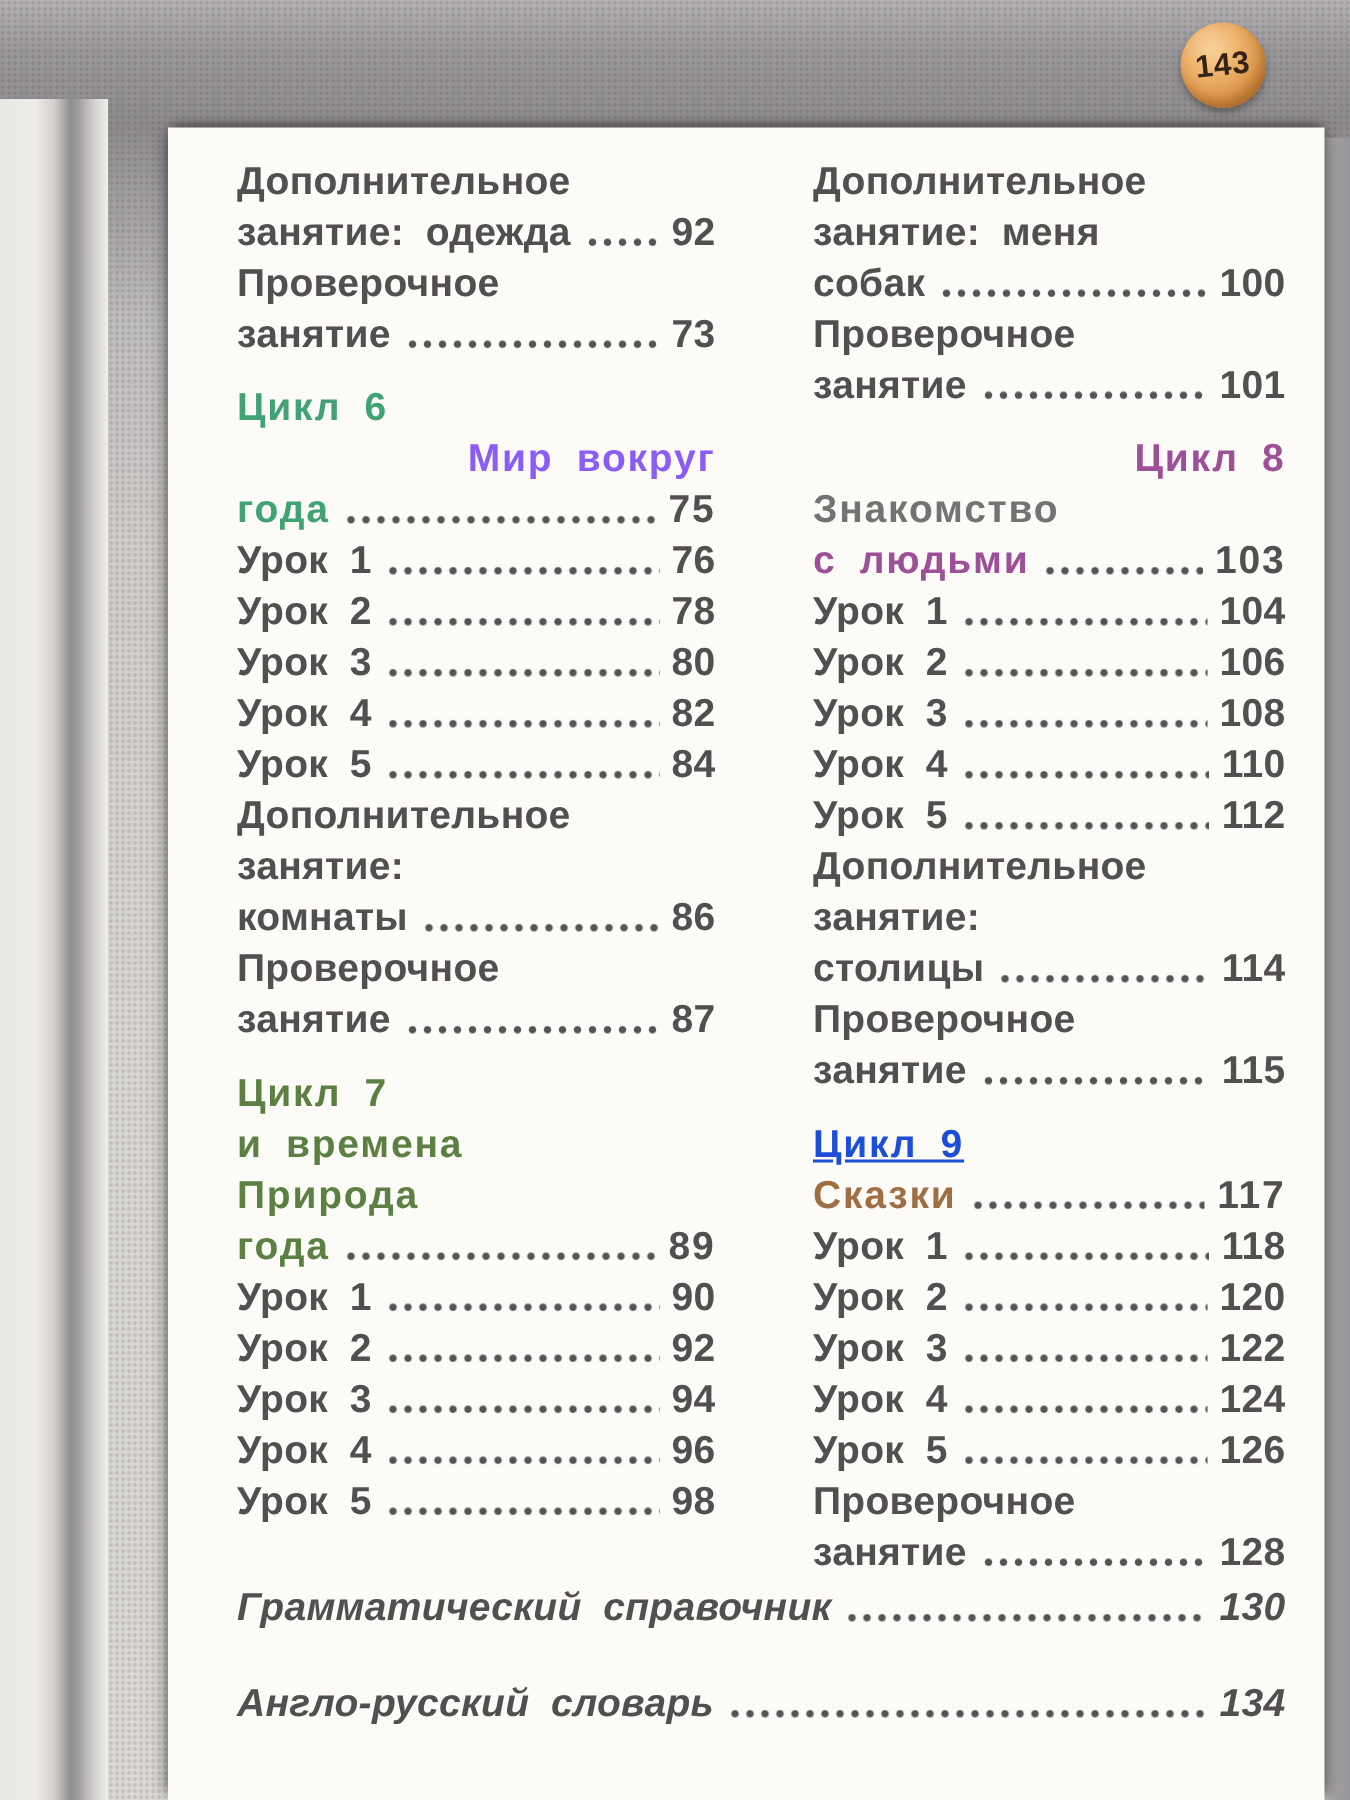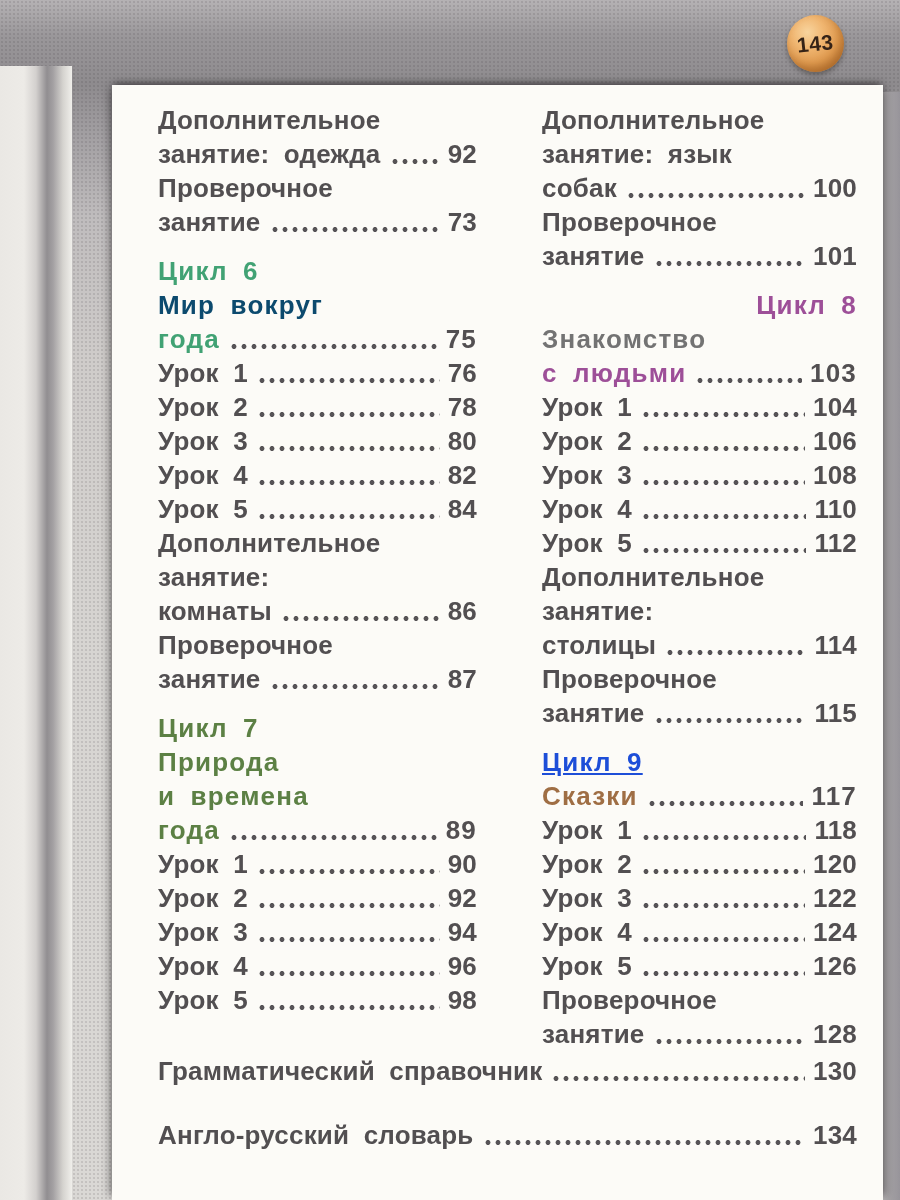--- a/index.html
+++ b/index.html
@@ -50,21 +50,21 @@
   .label{white-space:nowrap;}
   .num{white-space:nowrap;}
   .leader{
     flex:1 1 auto;min-width:10px;height:34px;margin:0 8px 0 9px;
     background:radial-gradient(circle,#565356 2.1px,transparent 2.8px) left bottom 5px / 10px 9px repeat-x;
   }
   .block.heading{margin-top:15px;}
   .block.heading .line,.block.heading .label{letter-spacing:1.2px;}
   .footer{
     position:absolute;left:46px;top:969px;width:699px;
-    color:#524f51;font-weight:bold;font-size:26px;
+    color:#524f51;font-weight:bold;font-size:26px;font-style:italic;
   }
   .footer .row + .row{margin-top:30px;}
 </style>
 </head>
 <body>
 
 <div class="texture"></div>
 <div class="edge-left"></div>
 <div class="edge-right"></div>
 
@@ -86,21 +86,21 @@
         <div class="block entry">
           <div class="line">Проверочное</div>
           <div class="line row">
             <span class="label">занятие</span>
             <span class="leader"></span>
             <span class="num">73</span>
           </div>
         </div>
         <div class="block heading">
           <div class="line" style="color: rgb(65, 162, 116);">Цикл 6</div>
-          <div class="line" style="color: #0c4a6e;">Мир вокруг</div>
+          <div class="line" style="color: #8b5cf6; text-align: right;">Мир вокруг</div>
           <div class="line row">
             <span class="label" style="color: rgb(65, 162, 116);">года</span>
             <span class="leader"></span>
             <span class="num">75</span>
           </div>
         </div>
         <div class="block entry">
           <div class="line row">
             <span class="label">Урок 1</span>
             <span class="leader"></span>
@@ -147,22 +147,22 @@
         <div class="block entry">
           <div class="line">Проверочное</div>
           <div class="line row">
             <span class="label">занятие</span>
             <span class="leader"></span>
             <span class="num">87</span>
           </div>
         </div>
         <div class="block heading">
           <div class="line" style="color: rgb(92, 128, 68);">Цикл 7</div>
+          <div class="line" style="color: rgb(92, 128, 68);">и времена</div>
           <div class="line" style="color: rgb(92, 128, 68);">Природа</div>
-          <div class="line" style="color: rgb(92, 128, 68);">и времена</div>
           <div class="line row">
             <span class="label" style="color: rgb(92, 128, 68);">года</span>
             <span class="leader"></span>
             <span class="num">89</span>
           </div>
         </div>
         <div class="block entry">
           <div class="line row">
             <span class="label">Урок 1</span>
             <span class="leader"></span>
@@ -194,21 +194,21 @@
           <div class="line row">
             <span class="label">Урок 5</span>
             <span class="leader"></span>
             <span class="num">98</span>
           </div>
         </div>
       </div>
     <div class="col-right" id="col-right">
         <div class="block entry">
           <div class="line">Дополнительное</div>
-          <div class="line">занятие: язык</div>
+          <div class="line">занятие: меня</div>
           <div class="line row">
             <span class="label">собак</span>
             <span class="leader"></span>
             <span class="num">100</span>
           </div>
         </div>
         <div class="block entry">
           <div class="line">Проверочное</div>
           <div class="line row">
             <span class="label">занятие</span>

